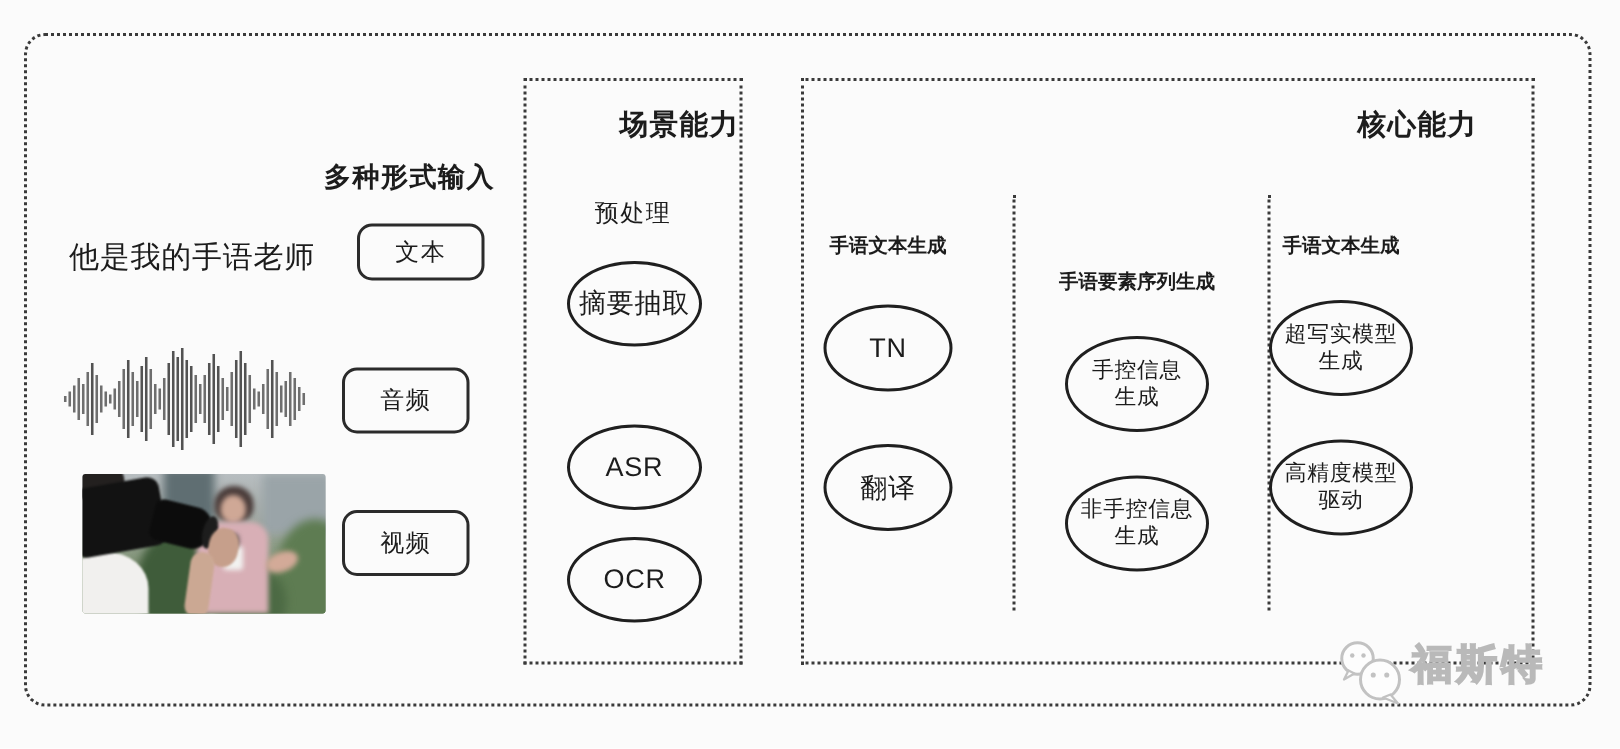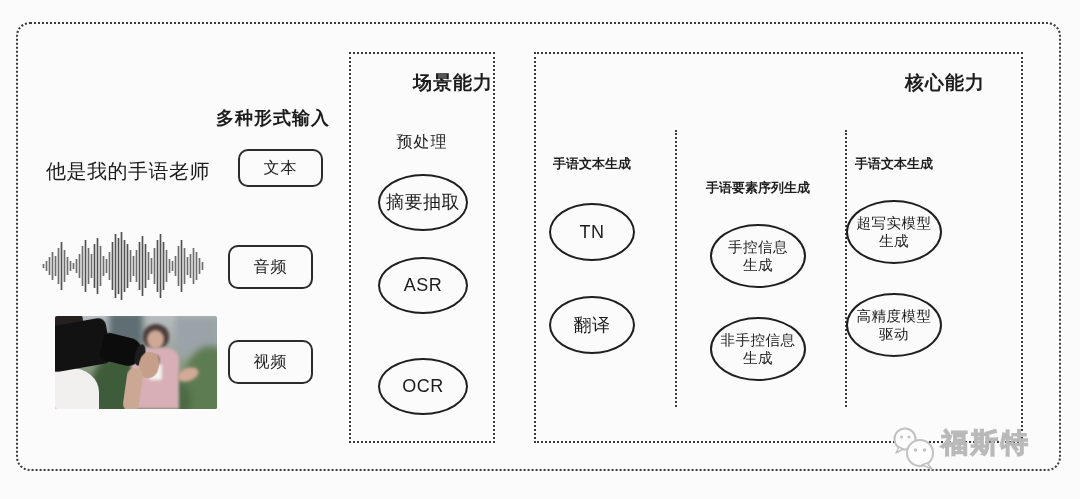--- a/index.html
+++ b/index.html
@@ -73,21 +73,21 @@
     text-align: center; font-size: 16px; letter-spacing: 1px;
   }
   .node {
     border: 2.5px solid #1f1f1f; border-radius: 50%;
     display: flex; align-items: center; justify-content: center;
     text-align: center; font-size: 18px; line-height: 1.25;
     white-space: pre-line; background: transparent; letter-spacing: 0.5px;
   }
   .scene-node { position: absolute; left: 27px; width: 90px; height: 57px; }
   .scene-node.n0 { top: 120px; }
-  .scene-node.n1 { top: 203px; text-align: right; }
+  .scene-node.n1 { top: 229px; text-align: right; }
   .scene-node.n2 { top: 304px; }
   .separator {
     position: absolute; top: 76px; height: 277px; width: 0;
     border-left: 2px dotted #3a3a3a;
   }
   .separator.s1 { left: 139px; }
   .separator.s2 { left: 309px; }
   .core-col { position: absolute; top: 155px; width: 150px; height: 220px; }
   .core-col.c1 { left: 517px; }
   .core-col.c2 { left: 683px; margin-top: 24px; }

